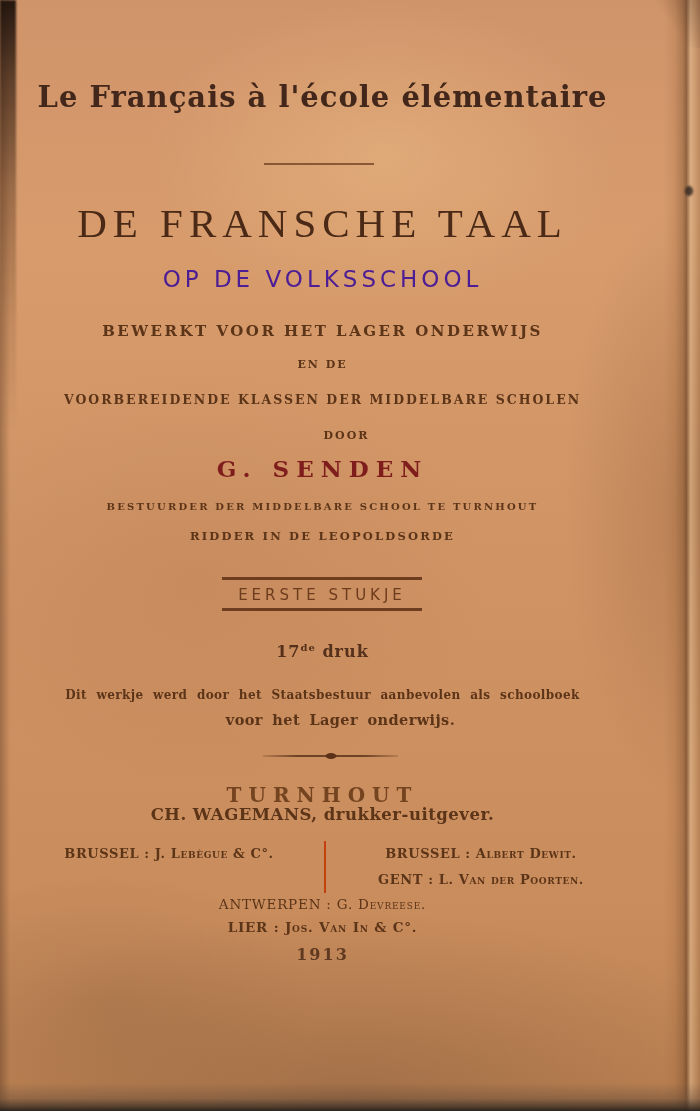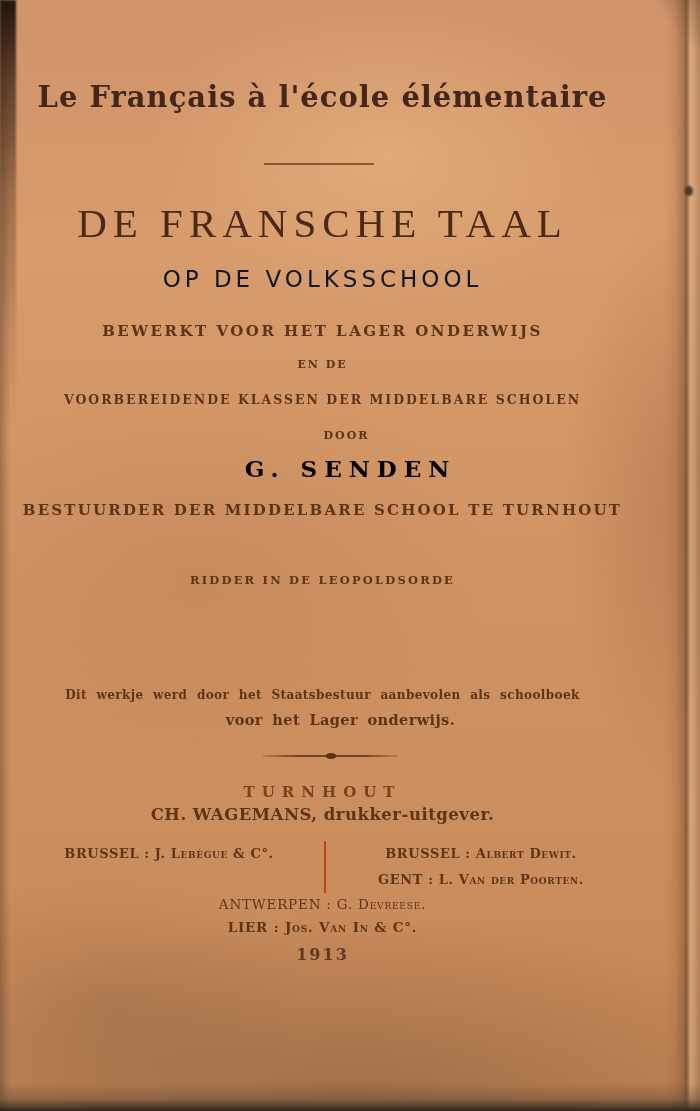--- a/index.html
+++ b/index.html
@@ -61,30 +61,30 @@
   .content { position: absolute; left: 0; top: 0; width: 645px; height: 100%; }
   .line { position: absolute; left: 0; width: 100%; text-align: center; color: #4d2a15; }
 
   .series-title { top: 80px; font-size: 29px; font-weight: bold; letter-spacing: 1px; color: #43271a; }
   .title-rule { position: absolute; left: 264px; top: 163px; width: 110px; height: 2px;
                 background: rgba(110,62,32,0.75); }
 
   .book-title { top: 199px; font-family: Liberation Serif, serif; font-size: 41px;
                 font-weight: 500; letter-spacing: 6px; color: #4a2a16; }
   .book-subtitle { top: 266px; font-family: "DejaVu Sans", sans-serif; font-size: 23px;
-                   letter-spacing: 4px; color: #0f172a; }
+                   letter-spacing: 4px; color: #4c1d95; }
 
   .note-1 { top: 322px; font-size: 15px; font-weight: bold; letter-spacing: 2.5px; color: #5c3418; }
   .note-2 { top: 358px; font-size: 11px;   font-weight: bold; letter-spacing: 2px;   color: #5c3418; }
   .note-3 { top: 392px; font-size: 12.5px; font-weight: bold; letter-spacing: 2px;   color: #5c3418; }
 
   .by-label { top: 429px; font-size: 11px; font-weight: bold; letter-spacing: 2px; color: #5c3418; margin-left: 24px; }
-  .author   { top: 455px; font-size: 23px; font-weight: bold; letter-spacing: 7px; color: #000000; padding-left: 28px; }
-  .auth-title-1 { top: 501px; font-size: 15px; font-weight: bold; letter-spacing: 2.2px; color: #5c3418; }
-  .auth-title-2 { top: 529px; font-size: 11.5px; font-weight: bold; letter-spacing: 2.2px; color: #5c3418; margin-top: 44px; }
+  .author   { top: 455px; font-size: 23px; font-weight: bold; letter-spacing: 7px; color: #7f1d1d; }
+  .auth-title-1 { top: 501px; font-size: 10px; font-weight: bold; letter-spacing: 2.2px; color: #5c3418; }
+  .auth-title-2 { top: 529px; font-size: 11.5px; font-weight: bold; letter-spacing: 2.2px; color: #5c3418; }
 
   .part-box { position: absolute; left: 222px; top: 577px; width: 200px;
               border-top: 3px solid #6e3c1e; border-bottom: 3px solid #6e3c1e;
               padding: 5px 0 4px; text-align: center; }
   .part-label { font-family: "DejaVu Sans", sans-serif; font-size: 15px;
                 letter-spacing: 4px; color: #6d3b1d; font-weight: 500; }
 
   .edition-line { top: 642px; font-size: 16px; font-weight: bold; letter-spacing: 1px; color: #55301a; }
   .edition-line sup { font-size: 10px; }
 
@@ -93,21 +93,21 @@
   .rec-2 { top: 711px; font-size: 14.5px; font-weight: bold; letter-spacing: 0.4px;
            word-spacing: 4px; color: #5c3418; padding-left: 18px; }
 
   .ornament { position: absolute; left: 263px; top: 755px; width: 135px; height: 2px;
               background: linear-gradient(90deg, rgba(100,58,30,0.2), rgba(100,58,30,0.9) 25%,
                           rgba(100,58,30,0.9) 75%, rgba(100,58,30,0.2)); }
   .ornament::after { content: ""; position: absolute; left: 50%; top: 50%;
                      transform: translate(-50%,-50%); width: 11px; height: 6px;
                      background: #5a3019; border-radius: 50%; }
 
-  .imprint-city { top: 783px; font-size: 15px; font-weight: bold; letter-spacing: 7px; color: #74431f; }
+  .imprint-city { top: 783px; font-size: 20px; font-weight: bold; letter-spacing: 7px; color: #74431f; }
   .imprint-publisher { top: 805px; font-size: 16.5px; font-weight: bold; letter-spacing: 0.5px; color: #5c3418; }
 
   .agents { position: absolute; left: 14px; top: 841px; width: 622px; display: flex; }
   .agents-col { flex: 1 1 50%; text-align: center; }
   .agents-col.right { border-left: 2px solid #c2410c; }
   .agent-row { font-size: 13px; font-weight: bold; line-height: 26px;
                font-variant: small-caps; letter-spacing: 0.6px; color: #5c3418; }
 
   .agent-bottom-1 { top: 896px; font-size: 13.5px; font-weight: normal;
                     font-variant: small-caps; letter-spacing: 0.8px; color: #5c3418; }
@@ -142,21 +142,25 @@
     <div class="line note-2">EN DE</div>
     <div class="line note-3">VOORBEREIDENDE KLASSEN DER MIDDELBARE SCHOLEN</div>
 
     <div class="line by-label">DOOR</div>
 
     <div class="line author">G. SENDEN</div>
 
     <div class="line auth-title-1">BESTUURDER DER MIDDELBARE SCHOOL TE TURNHOUT</div>
     <div class="line auth-title-2">RIDDER IN DE LEOPOLDSORDE</div>
 
+    <div class="part-box">
+      <span class="part-label">EERSTE STUKJE</span>
+    </div>
 
+    <div class="line edition-line"><span>17</span><sup>de</sup> <span>druk</span></div>
 
     <div class="line rec-1">Dit werkje werd door het Staatsbestuur aanbevolen als schoolboek</div>
     <div class="line rec-2">voor het Lager onderwijs.</div>
 
     <div class="ornament"></div>
 
     <div class="line imprint-city">TURNHOUT</div>
 
     <div class="line imprint-publisher">CH. WAGEMANS, drukker-uitgever.</div>
 

